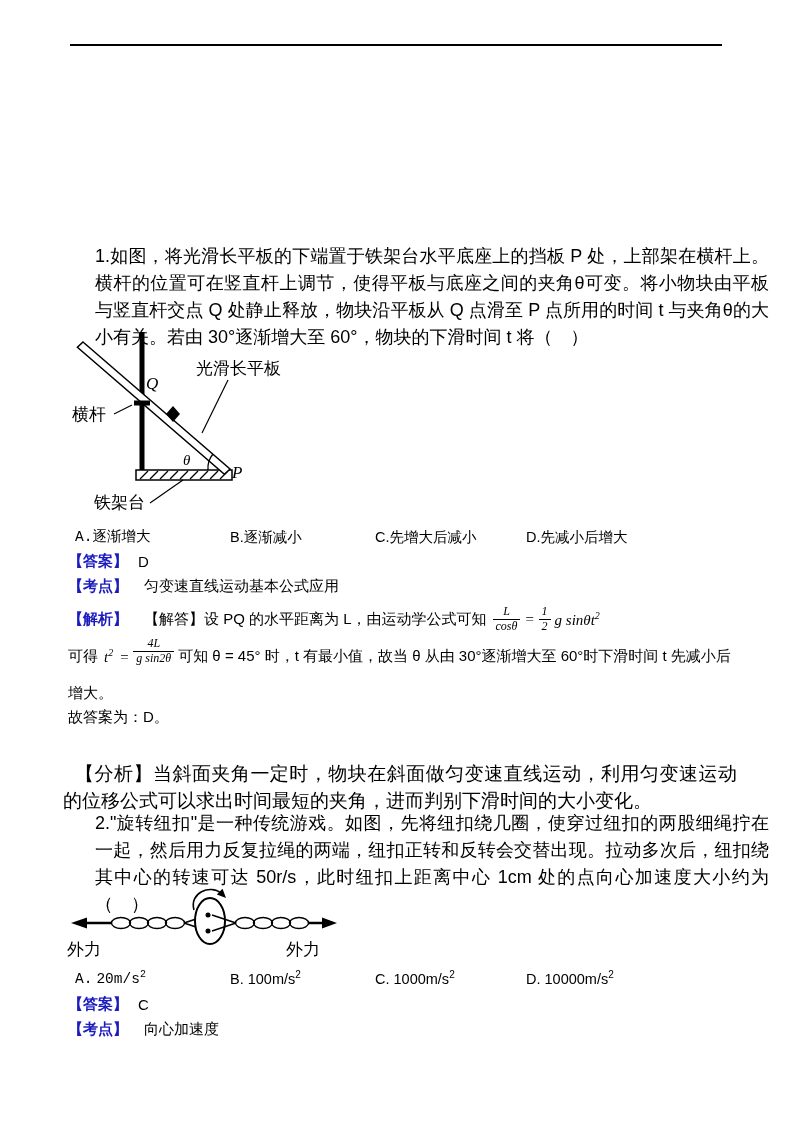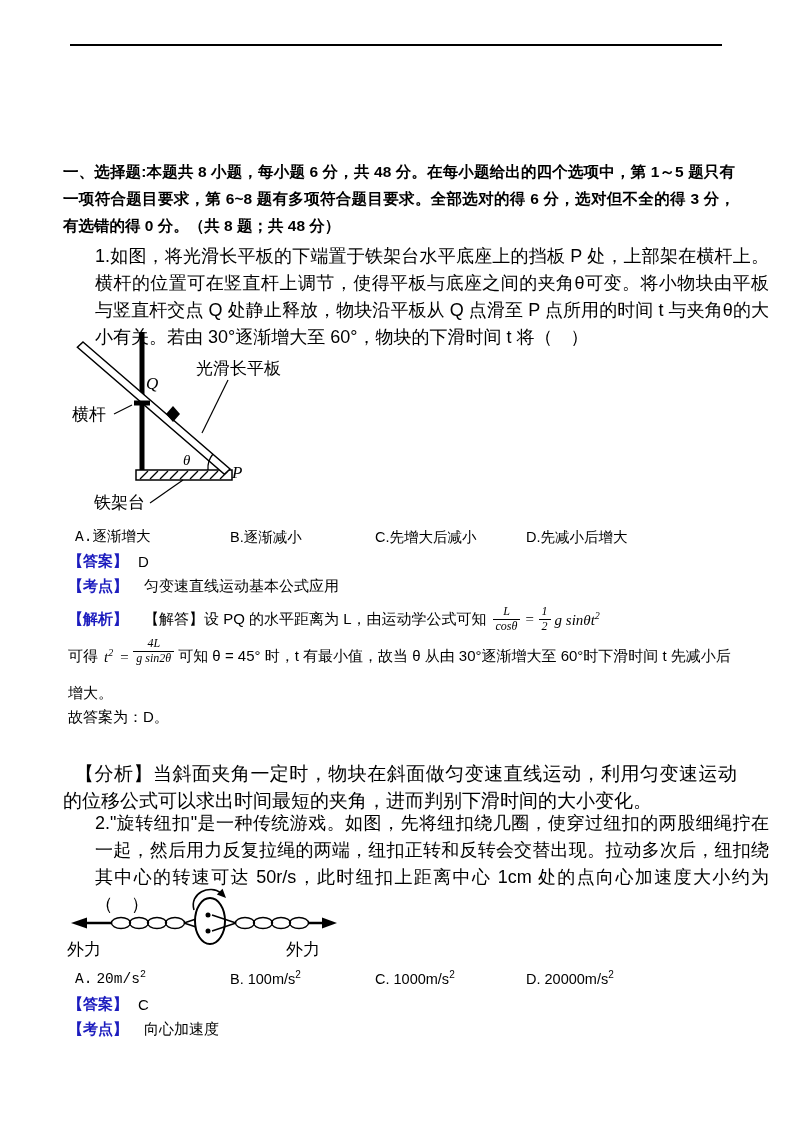--- a/index.html
+++ b/index.html
@@ -66,21 +66,20 @@
   svg .pt { font-family: "Liberation Serif", serif; font-style: italic; }
 </style>
 </head>
 <body>
 
 <div class="page">
 
   <div class="top-rule"></div>
 
 
-  <div class="intro">一、选择题:本题共 8 小题，每小题 6 分，共 48 分。在每小题给出的四个选项中，第 1～5 题只有一项符合题目要求，第 6~8 题有多项符合题目要求。全部选对的得 6 分，选对但不全的得 3 分，有选错的得 0 分。（共 8 题；共 48 分）</div>
 
   <div class="stem" id="q1-stem">1.如图，将光滑长平板的下端置于铁架台水平底座上的挡板 P 处，上部架在横杆上。横杆的位置可在竖直杆上调节，使得平板与底座之间的夹角θ可变。将小物块由平板与竖直杆交点 Q 处静止释放，物块沿平板从 Q 点滑至 P 点所用的时间 t 与夹角θ的大小有关。若由 30°逐渐增大至 60°，物块的下滑时间 t 将（　）</div>
 
   <svg id="fig1" class="fig" width="250" height="182" viewBox="0 0 250 182">
 
     <line x1="72" y1="2" x2="72" y2="141" stroke="#000" stroke-width="5"></line>
 
     <g>
       <rect x="66" y="140" width="96" height="10" fill="#fff" stroke="#000" stroke-width="1.5"></rect>
       <g stroke="#000" stroke-width="1.2">
@@ -210,21 +209,21 @@
       <polygon points="275,39 260,33.5 260,44.5" fill="#000"></polygon>
     </g>
     <text x="5" y="71" font-size="17">外力</text>
     <text x="224" y="71" font-size="17">外力</text>
   </svg>
 
   <div class="options o2" id="q2-options">
     <span class="opt opt-a"><span>A.</span><span class="opt-text">20m/s</span><sup>2</sup></span>
     <span class="opt opt-b"><span>B.</span><span class="opt-text">100m/s</span><sup>2</sup></span>
     <span class="opt opt-c"><span>C.</span><span class="opt-text">1000m/s</span><sup>2</sup></span>
-    <span class="opt opt-d"><span>D.</span><span class="opt-text">20000m/s</span><sup>2</sup></span>
+    <span class="opt opt-d"><span>D.</span><span class="opt-text">10000m/s</span><sup>2</sup></span>
   </div>
 
   <div class="ln" id="q2-answer">
     <span class="lbl">【答案】</span>
     <span class="val">C</span>
   </div>
 
   <div class="ln" id="q2-concept">
     <span class="lbl">【考点】</span>
     <span class="txt">向心加速度</span>

